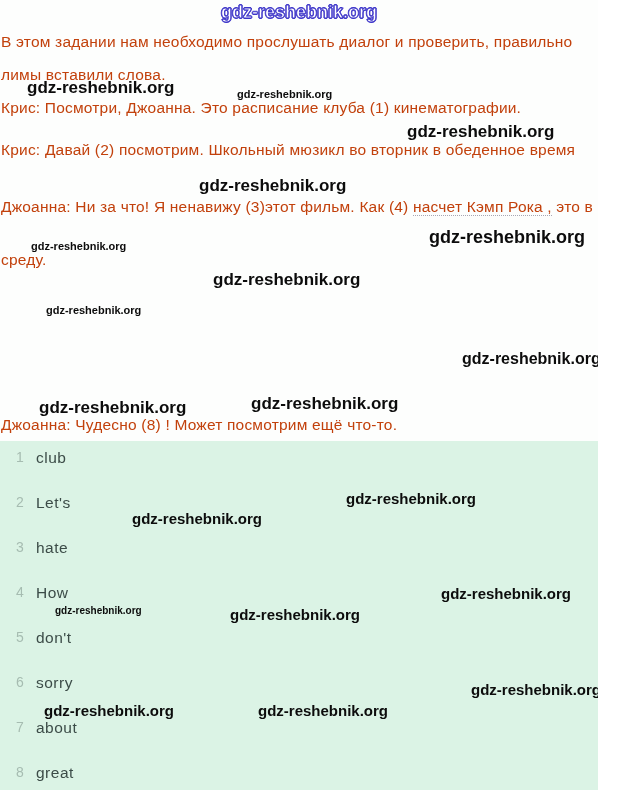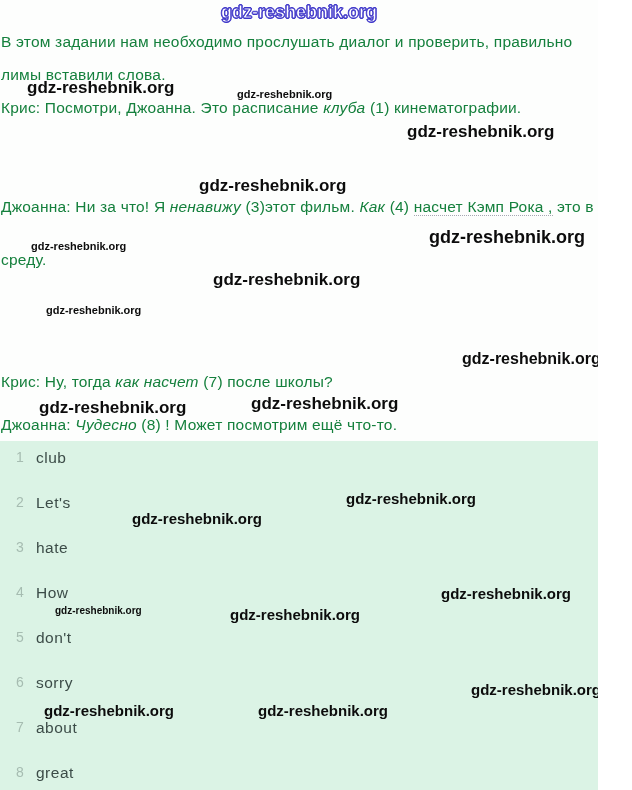--- a/index.html
+++ b/index.html
@@ -10,24 +10,24 @@
     overflow: hidden;
     background: #fdfefd;
     font-family: "Liberation Sans", sans-serif;
   }
   .line {
     position: absolute;
     left: 1px;
     margin: 0;
     font-size: 15.5px;
     letter-spacing: 0.2px;
-    color: #15803d;
+    color: #c2410c;
     white-space: nowrap;
   }
-  .it { font-style: italic; }
+  .it { }
   .dotted { border-bottom: 1px dotted #a7a7b3; }
   .wm {
     position: absolute;
     margin: 0;
     color: #0c0c0c;
     font-weight: 600;
     white-space: nowrap;
     letter-spacing: 0px;
   }
   .wm-blue {
@@ -65,29 +65,29 @@
 
 <div class="page">
 
   <span class="wm wm-blue" style="top:2px">gdz-reshebnik.org</span>
 
   <p class="line" style="top:33px">В этом задании нам необходимо прослушать диалог и проверить, правильно</p>
   <p class="line" style="top:66px">лимы вставили слова.</p>
 
   <p class="line" style="top:99px"><span>Крис: Посмотри, Джоанна. Это расписание </span><span class="it">клуба</span><span> (1) кинематографии.</span></p>
 
+  <p class="line" style="top:141px"><span>Крис: </span><span class="it">Давай</span><span> (2) посмотрим. Школьный мюзикл во вторник в обеденное время</span></p>
 
 
   <p class="line" style="top:198px"><span>Джоанна: Ни за что! Я </span><span class="it">ненавижу</span><span> (3)этот фильм. </span><span class="it">Как</span><span> (4) </span><span class="dotted">насчет Кэмп Рока ,</span><span> это в</span></p>
 
   <p class="line" style="top:251px"><span>среду.</span></p>
 
 
 
-  <p class="line" style="top:373px"><span>Крис: Ну, тогда </span><span class="it">как насчет</span><span> (7) после школы?</span></p>
 
   <p class="line" style="top:416px"><span>Джоанна: </span><span class="it">Чудесно</span><span> (8) ! Может посмотрим ещё что-то.</span></p>
 
   <span class="wm" style="left:27px;  top:78px;  font-size:17px">gdz-reshebnik.org</span>
   <span class="wm" style="left:237px; top:88px;  font-size:11px">gdz-reshebnik.org</span>
   <span class="wm" style="left:407px; top:122px; font-size:17px">gdz-reshebnik.org</span>
   <span class="wm" style="left:199px; top:176px; font-size:17px">gdz-reshebnik.org</span>
   <span class="wm" style="left:429px; top:227px; font-size:18px">gdz-reshebnik.org</span>
   <span class="wm" style="left:31px;  top:240px; font-size:11px">gdz-reshebnik.org</span>
   <span class="wm" style="left:213px; top:270px; font-size:17px">gdz-reshebnik.org</span>

